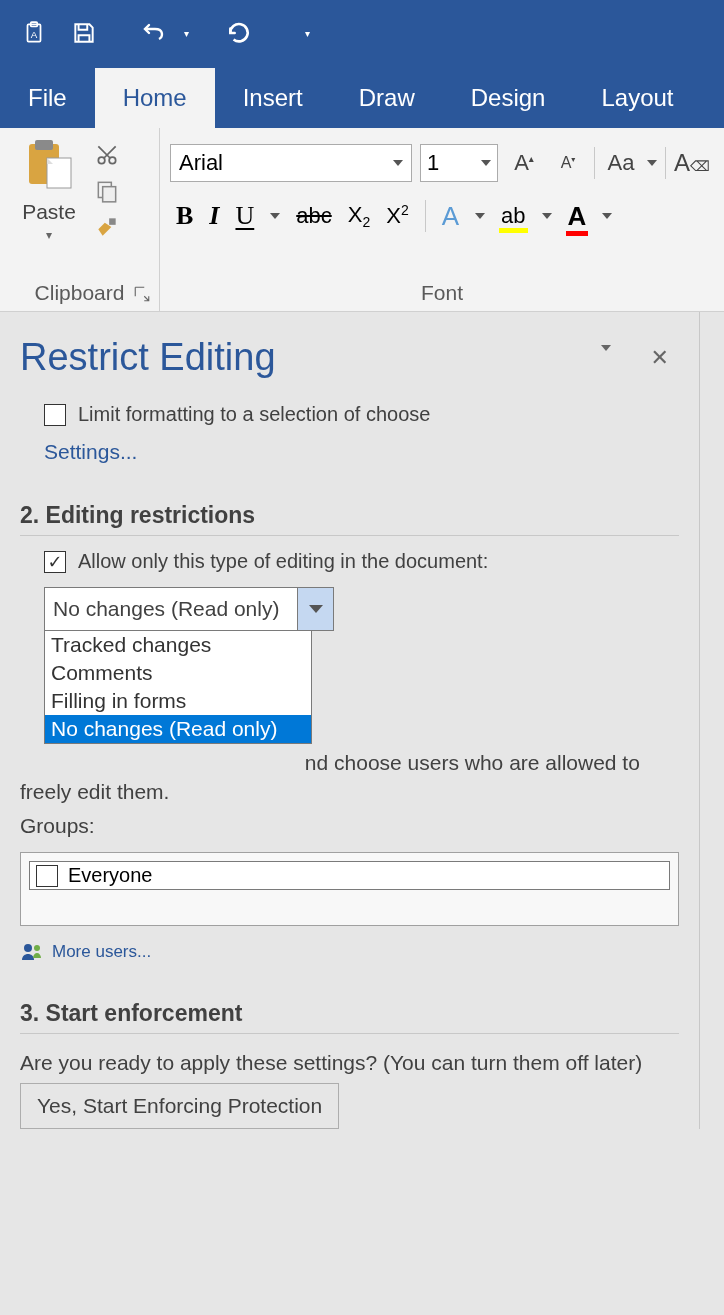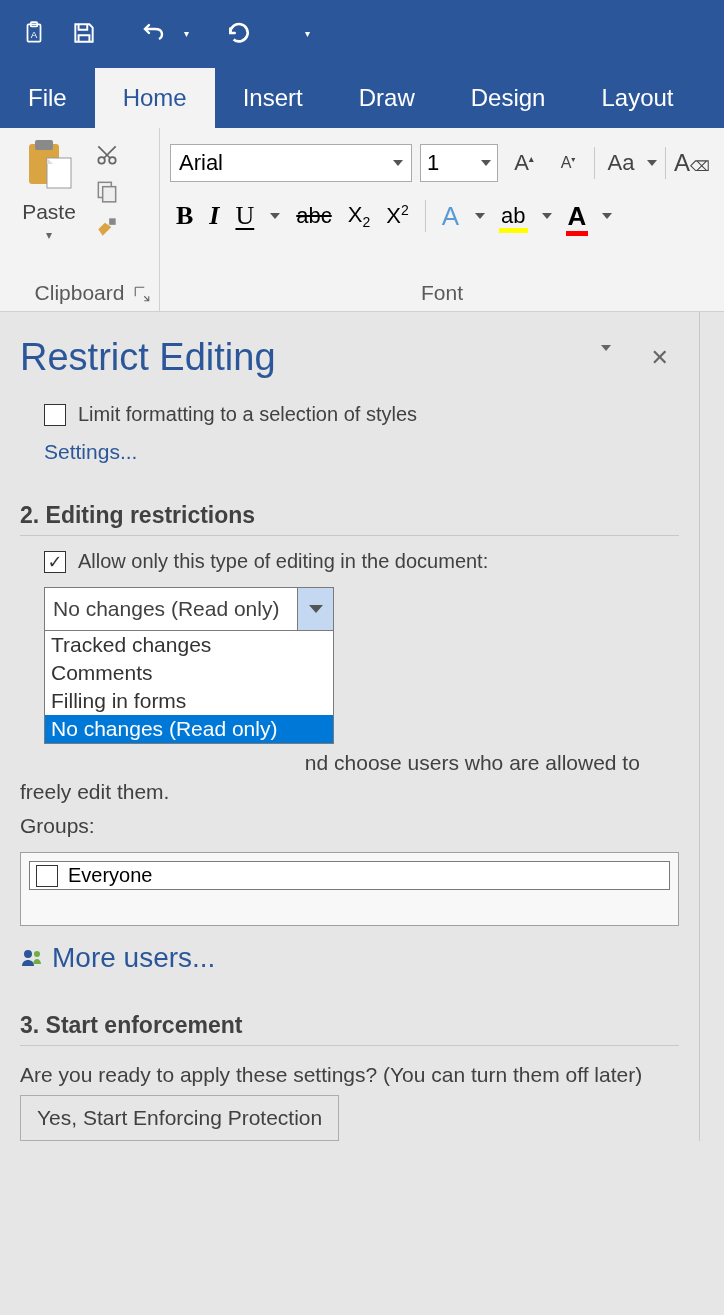--- a/index.html
+++ b/index.html
@@ -219,42 +219,42 @@
   .dd-btn {
     width: 36px; height:100%;
     border-left:1px solid #7a7a7a;
     background:#c5d8f1;
     display:flex;align-items:center;justify-content:center;
   }
   .dd-list {
     border: 1px solid #7a7a7a;
     border-top:none;
     background:white;
-    width:290px;
+    width:268px;
   }
   .dd-item { padding: 2px 6px; font-size:21px; color:#333;}
   .dd-item.sel { background:#0078d7; color:white; }
   .para { color:#414141; font-size:21px; line-height:1.4; margin-top:4px;}
   .groups-box {
     border: 1px solid #a0a0a0;
     background:#f8f8f8;
     padding: 8px;
     margin-top:12px;
     min-height: 74px;
   }
   .everyone {
     border:1px solid #7a7a7a;
     background:white;
     display:flex;align-items:center;gap:10px;
     padding:2px 6px;
   }
   .everyone .chk{width:22px;height:22px;}
   .more-users {
     display:flex;align-items:center;gap:8px;
-    color:#2b579a; font-size:28px;
+    color:#2b579a; font-size:17px;
     margin-top:16px;
   }
   .btn {
     border:1px solid #adadad;
     background:#e6e6e6;
     padding: 10px 16px;
     font-size: 21px;
     color: #414141;
     display:inline-block;
     margin-top: 5px;
@@ -397,21 +397,21 @@
     <div class="pane-tools">
       <span class="caret-down" style="border-top-color:#666"></span>
       <span style="font-size:22px;cursor:default">✕</span>
     </div>
   </div>
 
   
   <div class="indent">
     <div class="chk-row">
       <div class="chk"></div>
-      <span>Limit formatting to a selection of styles</span>
+      <span>Limit formatting to a selection of choose</span>
     </div>
     <div class="link">Settings...</div>
   </div>
 
   <div class="section-gap"></div>
 
   
   <div class="section-h">2. Editing restrictions</div>
   <div class="indent">
     <div class="chk-row">

